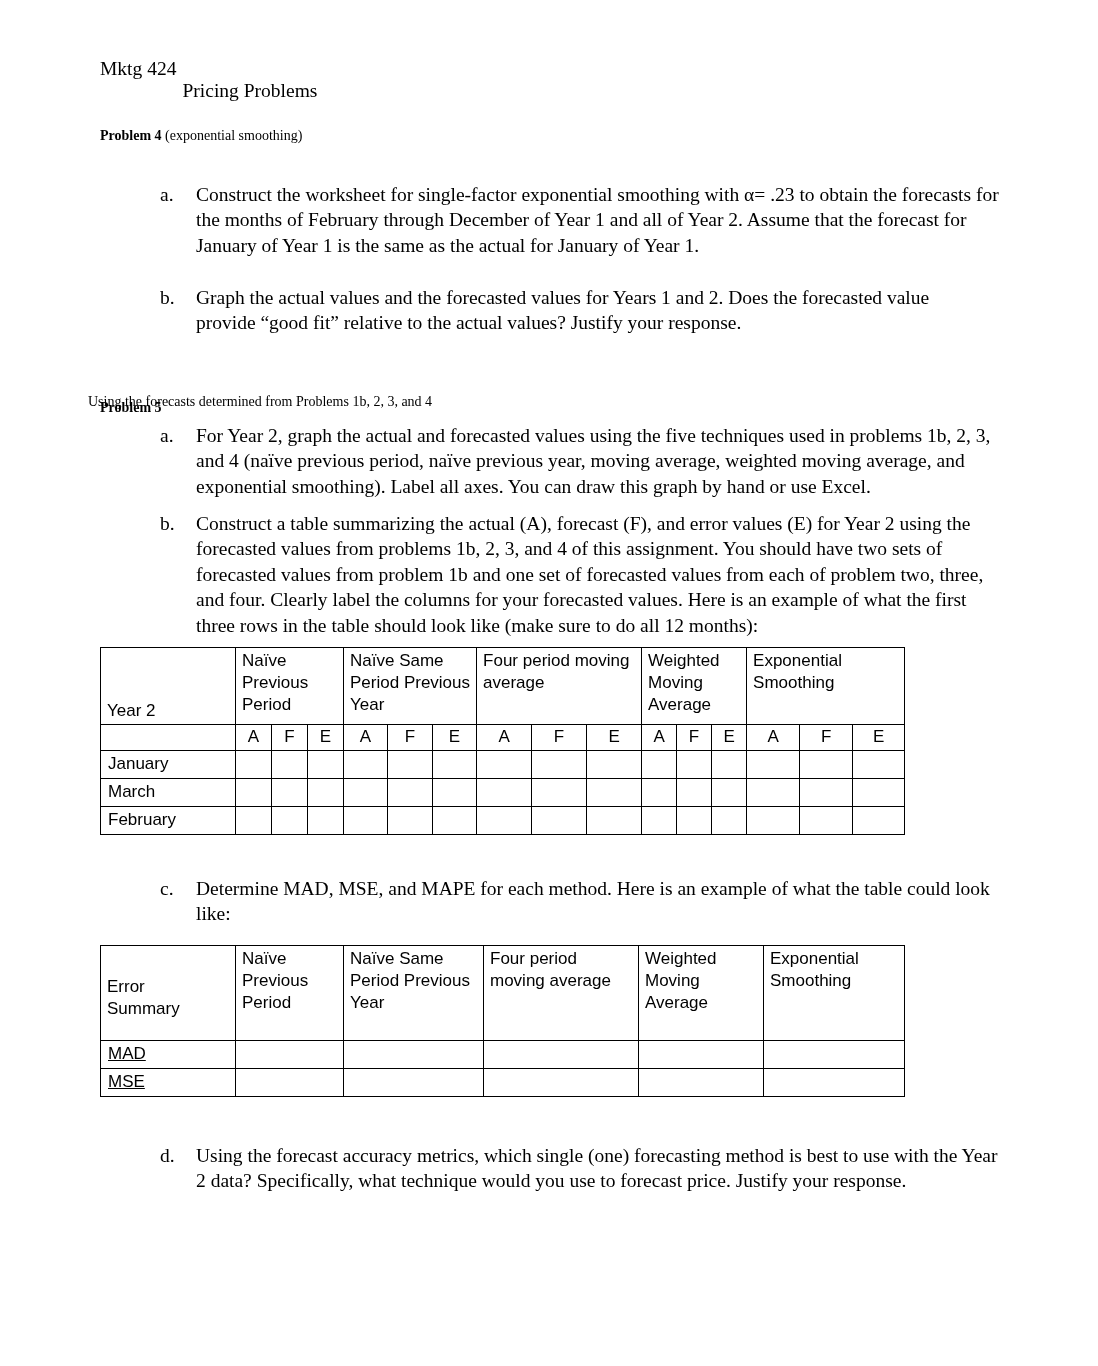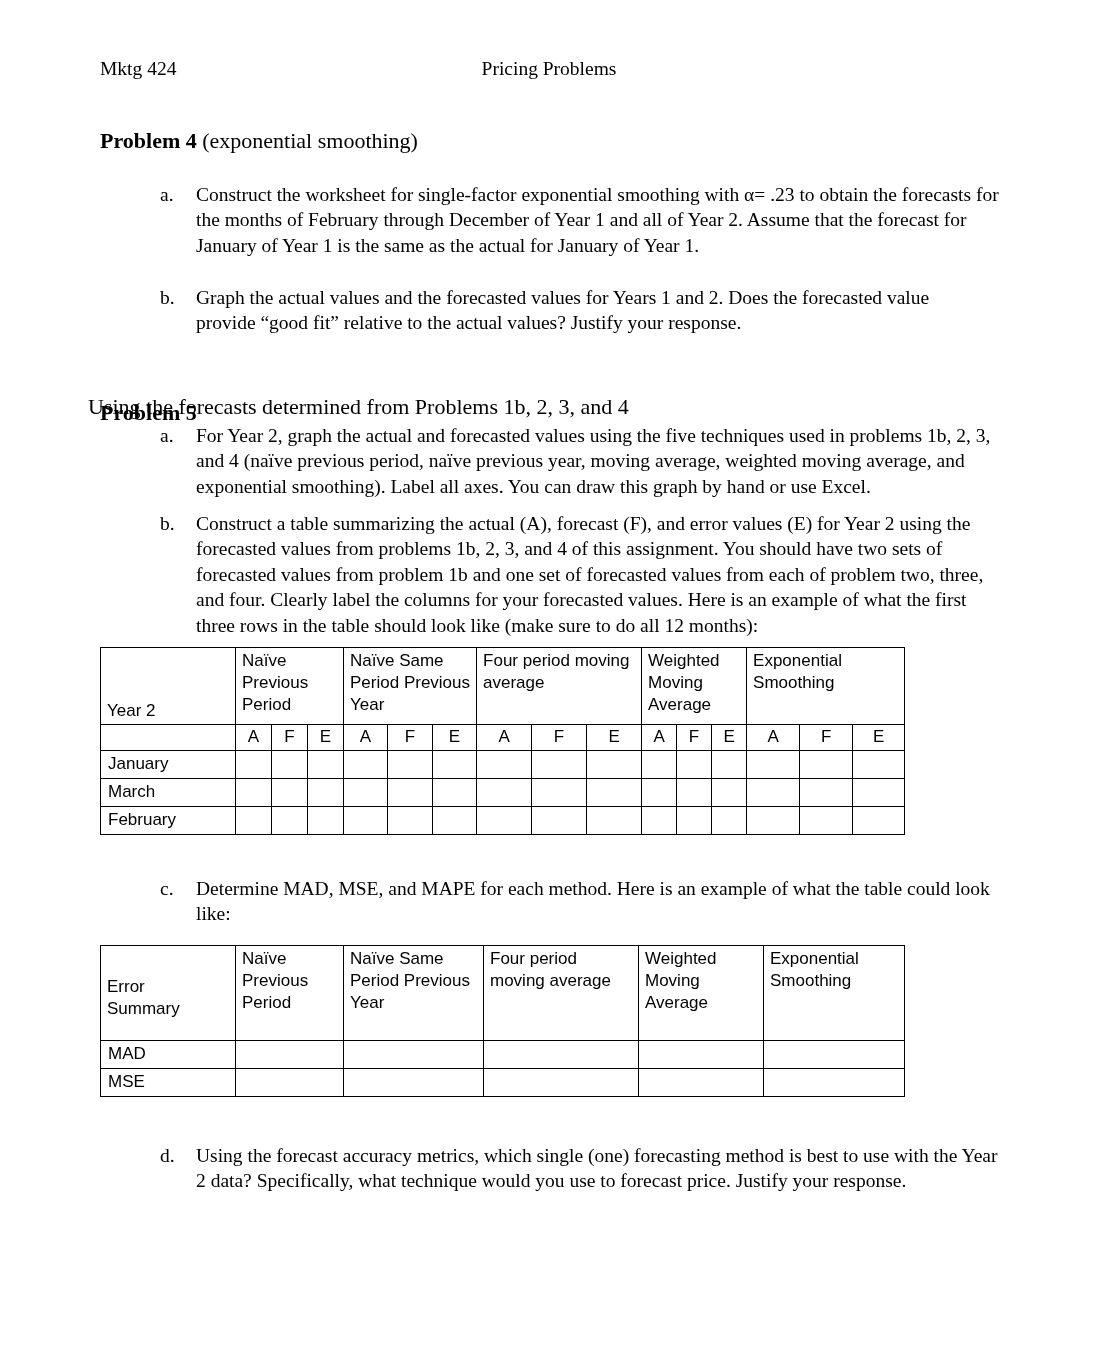--- a/index.html
+++ b/index.html
@@ -26,29 +26,30 @@
   
   .doc-header {
     position: absolute;
     left: 100px;
     top: 58px;
     width: 898px;
     display: flex;
     align-items: baseline;
     font-size: 19.5px;
     line-height: 1.15;
+    flex-direction: column;
   }
   .doc-header .hdr-left { width: 33.3%; text-align: left; }
   .doc-header .hdr-center { width: 33.4%; text-align: center; }
   .doc-header .hdr-right { width: 33.3%; text-align: right; }
 
   
   .block {
     position: absolute;
-    font-size: 22px;
+    font-size: 14px;
     line-height: 1.30;
   }
   .bold { font-weight: bold; }
 
   .listitem {
     position: absolute;
     display: flex;
     font-size: 19.5px;
     line-height: 1.305;
   }
@@ -87,21 +88,21 @@
   #table-year2 .row-head td { height: 72px; vertical-align: bottom; }
   #table-year2 .row-head td.method { vertical-align: top; }
   #table-year2 .row-afe td { height: 25px; text-align: center; vertical-align: middle; }
   #table-year2 .row-month td { height: 27px; vertical-align: middle; }
   #table-year2 .row-month td.monthname { padding-left: 7px; }
 
   
   #table-error { left: 100px; top: 945px; width: 804px; }
   #table-error .row-head td { height: 72px; vertical-align: top; }
   #table-error .row-head td.firstcol { vertical-align: bottom; padding-bottom: 20px; }
-  #table-error .row-metric td { height: 27px; vertical-align: middle; }
+  #table-error .row-metric td { height: 27px; vertical-align: middle; text-decoration: underline; }
   #table-error .row-metric td.metricname { padding-left: 7px; }
 </style>
 </head>
 <body>
 
 <div class="page">
 
   <div class="doc-header">
     <span class="hdr-left">Mktg 424</span>
     <span class="hdr-center">Pricing Problems</span>

